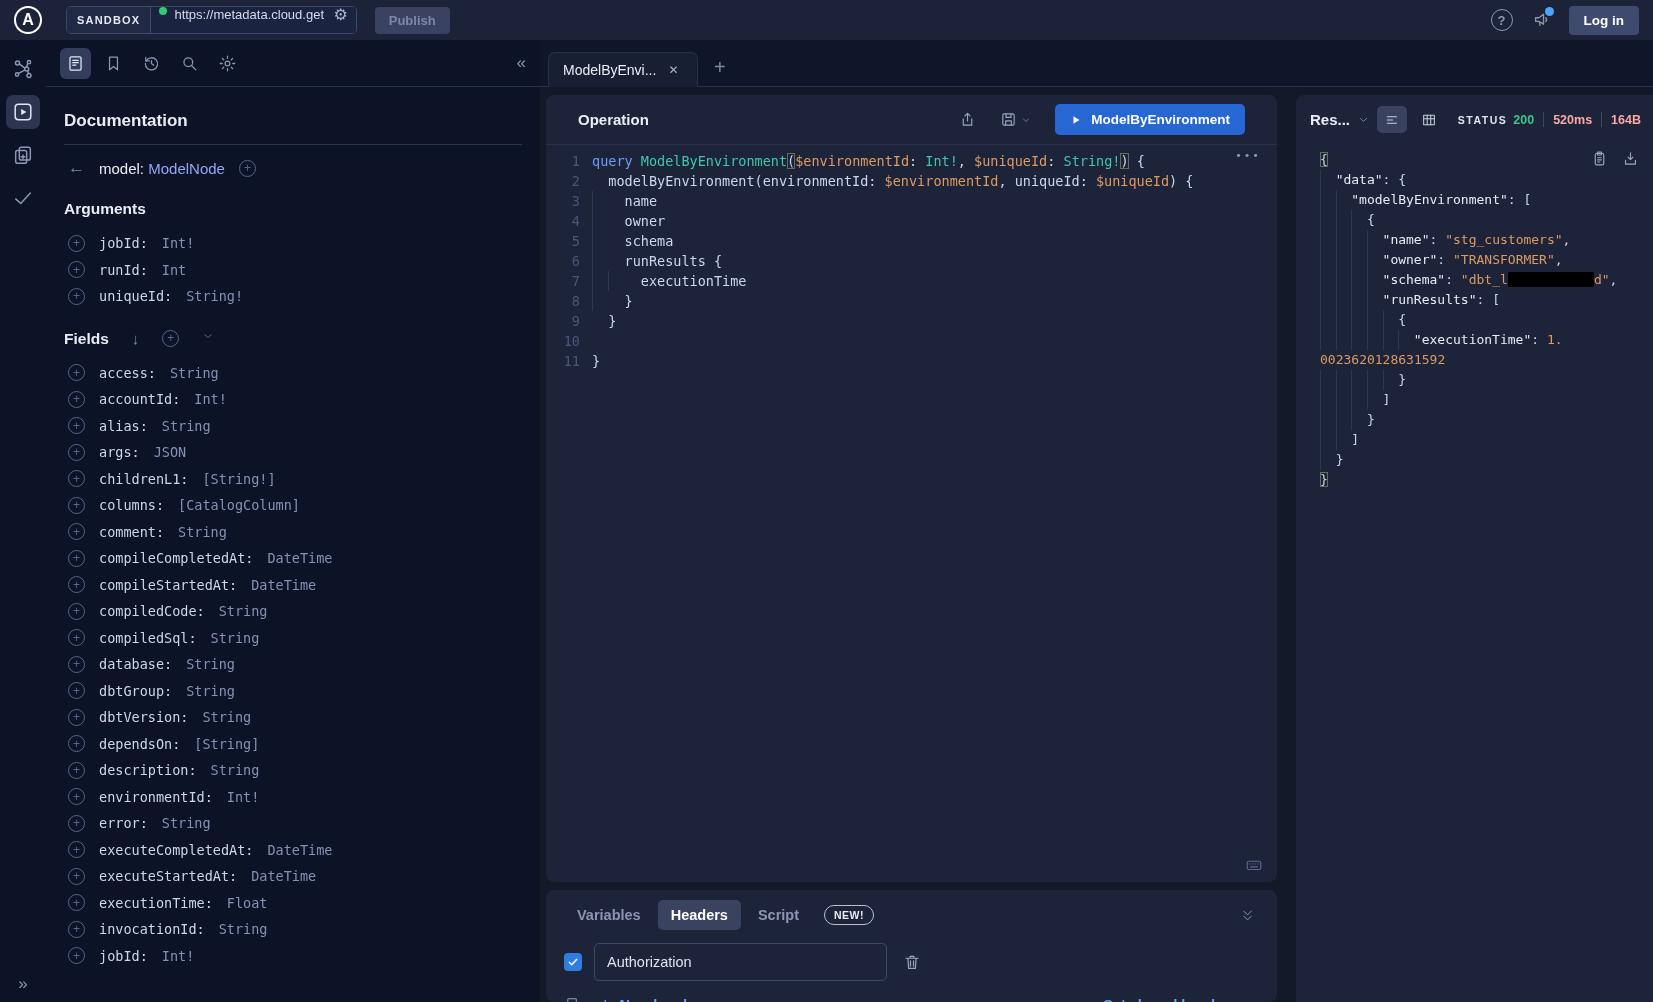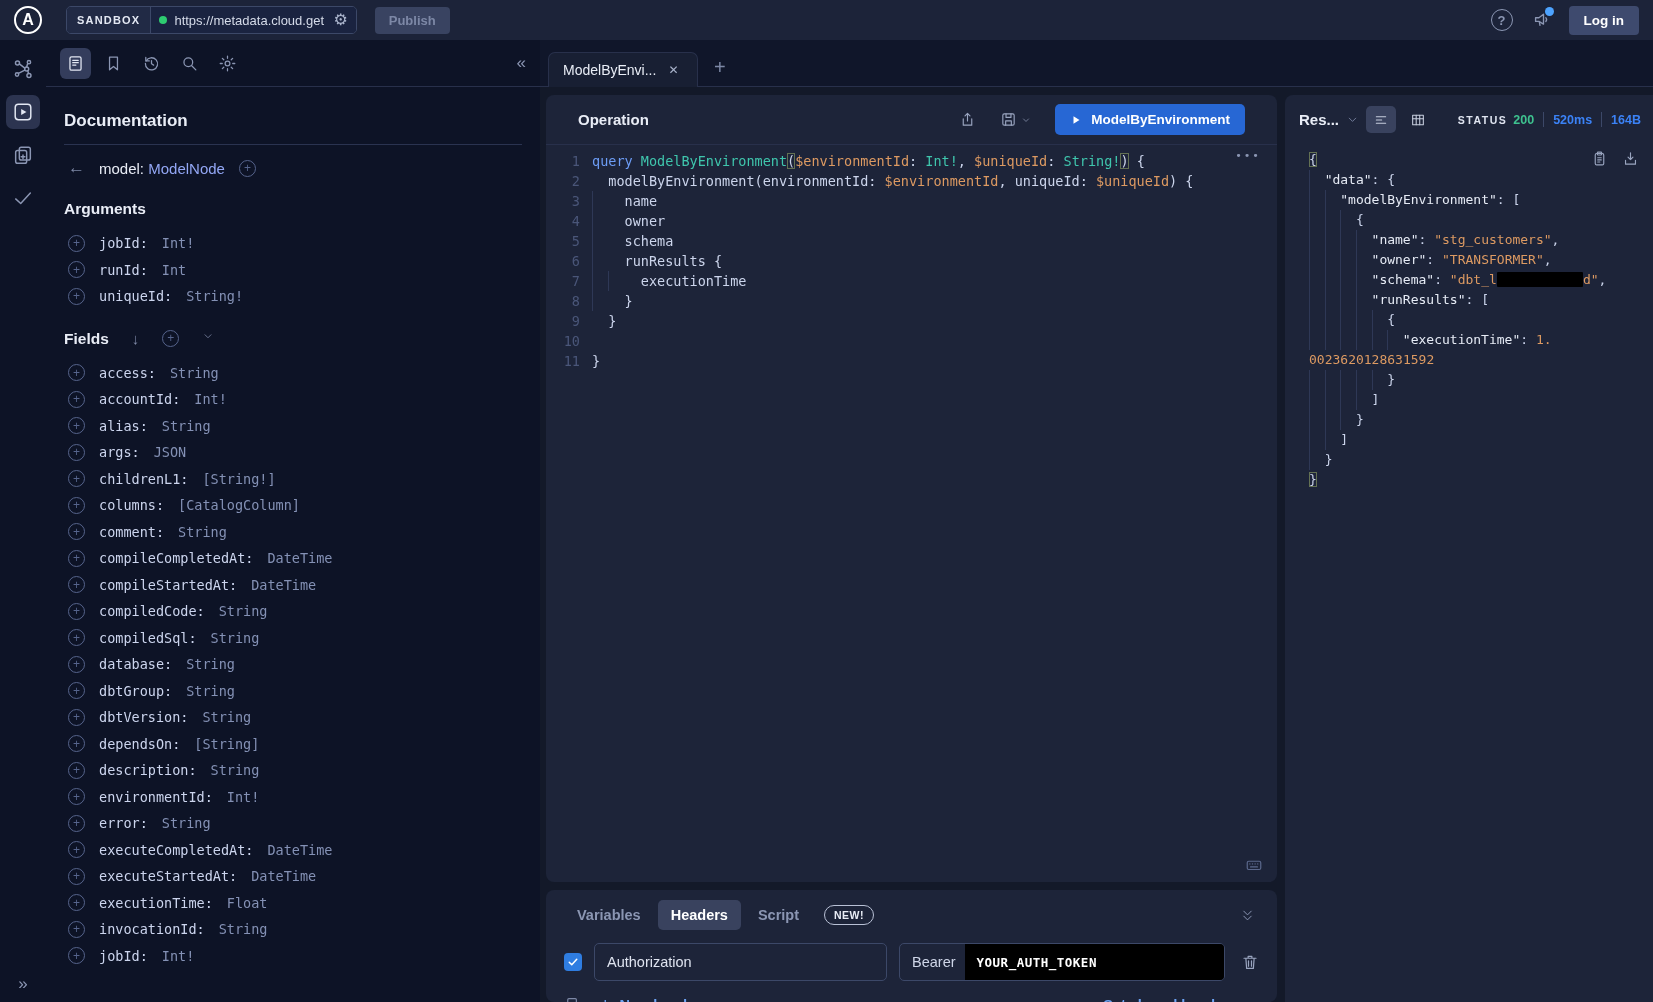--- a/index.html
+++ b/index.html
@@ -18,21 +18,21 @@
   .ic{fill:none;stroke:currentColor;stroke-width:1.6;stroke-linecap:round;stroke-linejoin:round;display:block}
   .ic.fill{fill:currentColor;stroke:none}
 
   
   .topbar{height:40px;background:var(--bg-topbar);display:flex;align-items:center;padding:0 14px;gap:10px}
   .logo{width:28px;height:28px;border:2.5px solid #fff;border-radius:50%;display:flex;align-items:center;justify-content:center;
         font-weight:bold;font-size:16px;color:#fff}
   .urlbar{display:flex;align-items:stretch;border:1px solid var(--border);border-radius:5px;overflow:hidden;margin-left:14px;height:28px}
   .sandbox{display:flex;align-items:center;padding:0 10px;border-right:1px solid var(--border);
            font-weight:700;font-size:11px;letter-spacing:1.2px;color:#e3e8f3;background:#212a45}
-  .urlzone{display:flex;align-items:center;gap:7px;padding:0 8px;background:#1a2340}
+  .urlzone{display:flex;gap:7px;padding:0 8px;background:#1a2340}
   .dot{width:8px;height:8px;border-radius:50%;background:var(--green)}
   .url-text{font-size:13px;color:#d5dbe9;white-space:nowrap;overflow:hidden;width:152px}
   .url-gear{color:#aab4cc;font-size:16px;line-height:1}
   .publish{background:#394361;color:#7d88a6;font-weight:700;font-size:13px;padding:6px 14px;border-radius:4px;margin-left:8px;border:none}
   .tb-spacer{flex:1}
   .help{width:22px;height:22px;border:1.5px solid var(--muted);border-radius:50%;display:flex;align-items:center;justify-content:center;
         color:var(--muted);font-size:13px;font-weight:700}
   .mega{position:relative;color:var(--muted);margin:0 8px}
   .mega-dot{position:absolute;top:-3px;right:-3px;width:9px;height:9px;border-radius:50%;background:#4da3ff}
   .login{background:#3e4a6e;color:#fff;font-weight:700;font-size:13.5px;padding:7px 15px;border-radius:4px;border:none}
@@ -113,30 +113,30 @@
   .token{flex:1;height:100%;background:#000;display:flex;align-items:center;padding-left:12px;color:#fff;
          font-family:"DejaVu Sans Mono",monospace;font-weight:700;font-size:12.5px;letter-spacing:.5px}
   .trash{color:#9aa5c0;margin-left:4px}
   .req-foot{display:flex;align-items:center;margin-top:15px;gap:18px}
   .code-icon{color:#7d88a6}
   .new-header{color:var(--link);font-weight:700;font-size:14.5px;display:flex;gap:9px;align-items:center;cursor:pointer}
   .nh-plus{font-size:18px;font-weight:400;line-height:1}
   .shared{margin-left:auto;color:var(--link);font-weight:700;font-size:14.5px;padding-right:22px;cursor:pointer}
 
   
-  .resp-col{flex:1;margin-left:8px;background:var(--bg-card);border-radius:8px 0 0 0;display:flex;flex-direction:column;min-width:0}
+  .resp-col{flex:1;margin-left:19px;background:var(--bg-card);border-radius:8px 0 0 0;display:flex;flex-direction:column;min-width:0}
   .resp-head{display:flex;align-items:center;padding:11px 12px 9px 14px;gap:7px;flex:none}
   .resp-title{font-weight:700;font-size:15px}
   .view-btn{width:30px;height:27px;border-radius:5px;display:flex;align-items:center;justify-content:center;color:#c7cede}
   .view-btn.active{background:var(--pill)}
   .statusgrp{margin-left:auto;display:flex;align-items:center}
   .status-label{font-size:10.5px;font-weight:700;letter-spacing:1.5px;color:#dfe4f0}
   .status-code{color:var(--status-green);font-size:12.5px;font-weight:600;margin-left:6px}
   .vdiv{width:1px;height:15px;background:var(--border);margin:0 9px}
-  .metric{font-size:12.5px;font-weight:600;color:#3b82f6}
+  .metric{font-size:12.5px;font-weight:600;color:#fca5a5}
   .resp-body{flex:1;position:relative;padding:8px 0 0 24px;font-family:"DejaVu Sans Mono",monospace;font-size:13px;overflow:hidden}
   .resp-actions{position:absolute;top:8px;right:14px;display:flex;gap:14px;color:#9aa5c0}
 </style>
 </head>
 <body>
 
 <header class="topbar">
   <div class="logo">A</div>
   <div class="urlbar">
     <div class="sandbox">SANDBOX</div>
@@ -495,24 +495,20 @@
                 </svg>
               </span>
             </div>
           <div class="hdr-row">
             <div class="chk">
               <svg class="ic" width="12" height="12" viewBox="0 0 24 24" style="stroke:#fff;stroke-width:3">
                   <path d="M4.5 12.5l5 5L19.5 6.5"></path>
                 </svg>
             </div>
             <input class="hdr-input" value="Authorization" style="">
-            <div class="bearer-box">
-              <span class="bearer-label">Bearer</span>
-              <span class="token">YOUR_AUTH_TOKEN</span>
-            </div>
             <span class="trash">
               <svg class="ic" width="18" height="18" viewBox="0 0 24 24">
                   <path d="M4 7h16M9.5 7V4.5h5V7M6.5 7l1 13.5h9l1-13.5M10 10.5v7M14 10.5v7"></path>
                 </svg>
             </span>
           </div>
           <div class="req-foot">
             <span class="code-icon">
               <svg class="ic" width="18" height="18" viewBox="0 0 24 24">
                   <rect x="5" y="3.5" width="11.5" height="15" rx="1.5"></rect>

